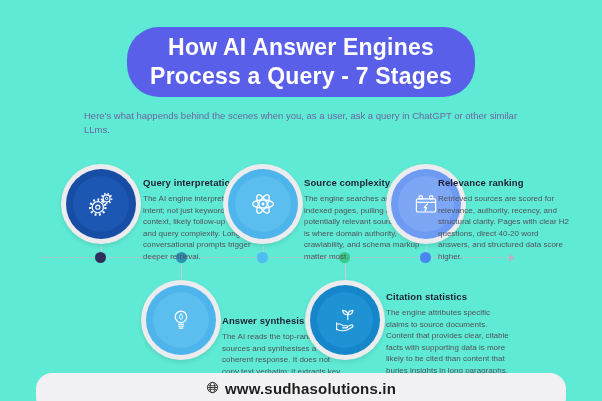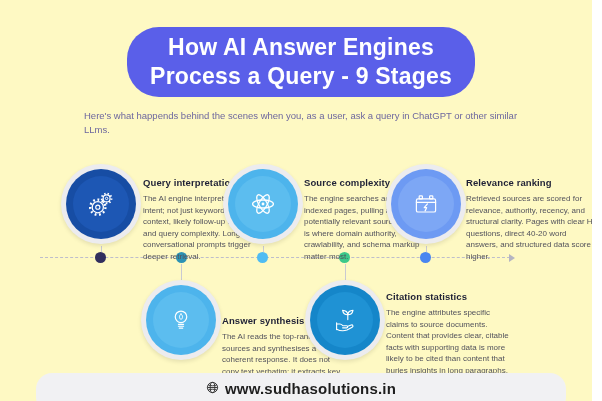--- a/index.html
+++ b/index.html
@@ -1,18 +1,18 @@
 <!DOCTYPE html>
 <html><head>
 <meta charset="utf-8">
 <style>
   html,body{margin:0;padding:0;background:#fff;}
   .canvas{
-    position:relative;width:556px;height:401px;overflow:hidden;
-    background:#fef9c3;font-family:"Liberation Sans",sans-serif;padding-left:36px;
+    position:relative;width:602px;height:401px;overflow:hidden;
+    background:#5eead4;font-family:"Liberation Sans",sans-serif;
   }
   
   .header-pill{
     position:absolute;left:127px;top:27px;width:348px;height:70px;
     border-radius:32px;display:flex;flex-direction:column;
     align-items:center;justify-content:center;
   }
   .header-pill .line{
     color:#fff;font-size:23px;font-weight:bold;line-height:1.28;
     letter-spacing:0.2px;white-space:nowrap;
@@ -36,21 +36,21 @@
   .stage-icon{width:32px;height:32px;display:block;}
   .s1 .circle-outer{left:61px;top:164px;}
   .s2 .circle-outer{left:223px;top:164px;}
   .s3 .circle-outer{left:386px;top:164px;}
   .s4 .circle-outer{left:141px;top:280px;}
   .s5 .circle-outer{left:305px;top:280px;}
   
   .stage-text{position:absolute;}
   .s1 .stage-text{left:143px;top:177px;width:120px;}
   .s2 .stage-text{left:304px;top:177px;width:124px;}
-  .s3 .stage-text{left:466px;top:177px;width:133px;}
+  .s3 .stage-text{left:438px;top:177px;width:133px;}
   .s4 .stage-text{left:222px;top:291px;width:124px;margin-top:24px;}
   .s5 .stage-text{left:386px;top:291px;width:124px;}
   .stage-text h3{margin:0 0 5px 0;font-size:9.5px;color:#1F2136;letter-spacing:0.1px;}
   .stage-text p{margin:0;font-size:8px;line-height:1.45;color:#52525C;}
   
   .tl-line{position:absolute;left:40px;top:257px;width:470px;border-top:1px dashed #BEBECB;}
   .tl-arrow{position:absolute;left:509px;top:253.5px;width:0;height:0;
     border-left:6px solid #B5B5C2;border-top:4px solid transparent;border-bottom:4px solid transparent;}
   .dot{position:absolute;top:252px;width:11px;height:11px;border-radius:50%;}
   .dot1{left:95px;} .dot2{left:176px;} .dot3{left:257px;} .dot4{left:339px;} .dot5{left:420px;}
@@ -69,21 +69,21 @@
   .footer-bar .site{font-size:15px;font-weight:bold;color:#1E1E1E;letter-spacing:0.2px;}
   .globe{width:13px;height:13px;display:block;margin-top:0.5px;}
 </style>
 </head>
 <body>
 
 <div class="canvas">
 
   <div class="header-pill" style="background: rgb(90, 95, 233);">
     <div class="line">How AI Answer Engines</div>
-    <div class="line">Process a Query - 9 Stages</div>
+    <div class="line">Process a Query - 7 Stages</div>
   </div>
 
   <div class="intro">
     <p style="color: rgb(109, 103, 158);">Here's what happends behind the scenes when you, as a user, ask a query in ChatGPT or other similar LLms.</p>
   </div>
 
   <div class="tl-line"></div>
   <div class="tl-arrow"></div>
   <div class="conn conn1"></div>
   <div class="conn conn2"></div>

